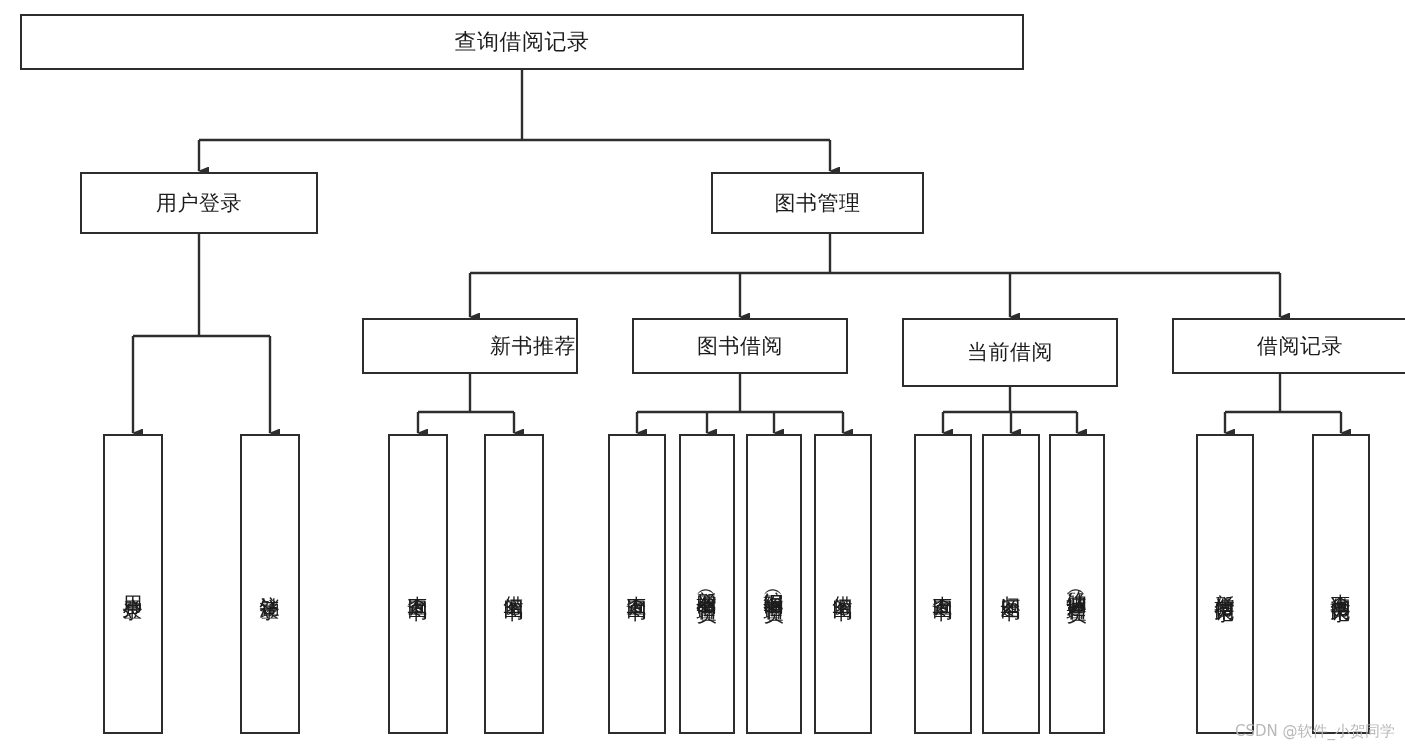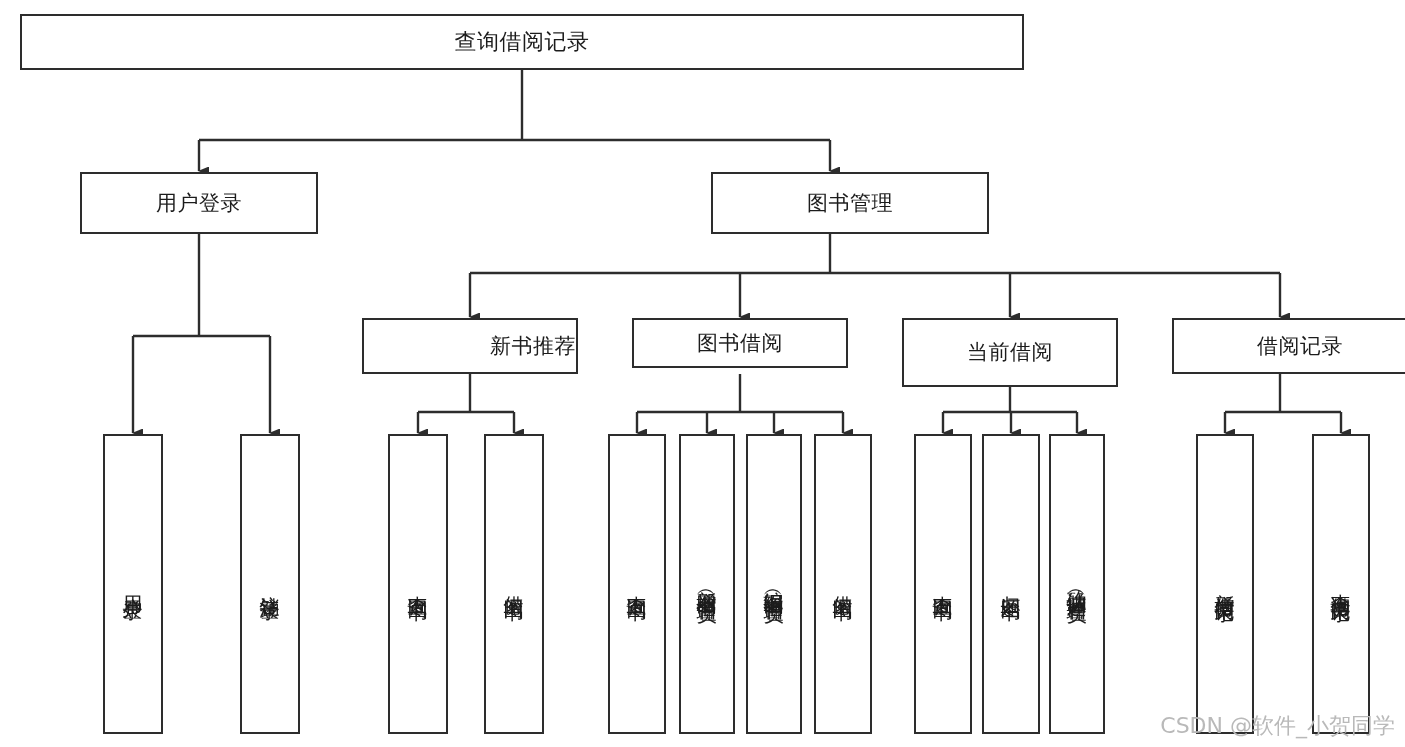--- a/index.html
+++ b/index.html
@@ -61,21 +61,21 @@
     text-orientation: upright;
     font-size: 20px;
     line-height: 1.0;
     letter-spacing: 2px;
     white-space: nowrap;
   }
   #watermark {
     position: absolute;
     right: 10px;
     bottom: 6px;
-    font-size: 22px;
+    font-size: 15px;
     color: #b9b9b9;
     z-index: 5;
     white-space: nowrap;
     font-family: "DejaVu Sans", "Liberation Sans", sans-serif;
   }
 </style>
 </head>
 <body>
 
 <div id="canvas">
@@ -123,27 +123,27 @@
       </g>
   </svg>
 
   <div id="nodes">
       <div class="node horiz root" id="node-root" style="left: 20px; top: 14px; width: 1004px; height: 56px;">
         <span class="node-label">查询借阅记录</span>
       </div>
       <div class="node horiz" id="node-login" style="left: 80px; top: 172px; width: 238px; height: 62px;">
         <span class="node-label">用户登录</span>
       </div>
-      <div class="node horiz" id="node-bookmgmt" style="left: 711px; top: 172px; width: 278px; height: 62px;">
+      <div class="node horiz" id="node-bookmgmt" style="left: 711px; top: 172px; width: 213px; height: 62px;">
         <span class="node-label">图书管理</span>
       </div>
       <div class="node horiz" id="node-newbook" style="left: 362px; top: 318px; width: 216px; height: 56px; justify-content: flex-end;">
         <span class="node-label">新书推荐</span>
       </div>
-      <div class="node horiz" id="node-borrow" style="left: 632px; top: 318px; width: 216px; height: 50px; align-items: center;">
+      <div class="node horiz" id="node-borrow" style="left: 632px; top: 318px; width: 216px; height: 56px; align-items: center;">
         <span class="node-label">图书借阅</span>
       </div>
       <div class="node horiz" id="node-current" style="left: 902px; top: 318px; width: 216px; height: 69px;">
         <span class="node-label">当前借阅</span>
       </div>
       <div class="node horiz" id="node-records" style="left: 1172px; top: 318px; width: 256px; height: 56px;">
         <span class="node-label">借阅记录</span>
       </div>
       <div class="node vert" id="node-l-login" style="left: 103px; top: 434px; width: 60px; height: 300px;">
         <span class="node-label">用户登录</span>

